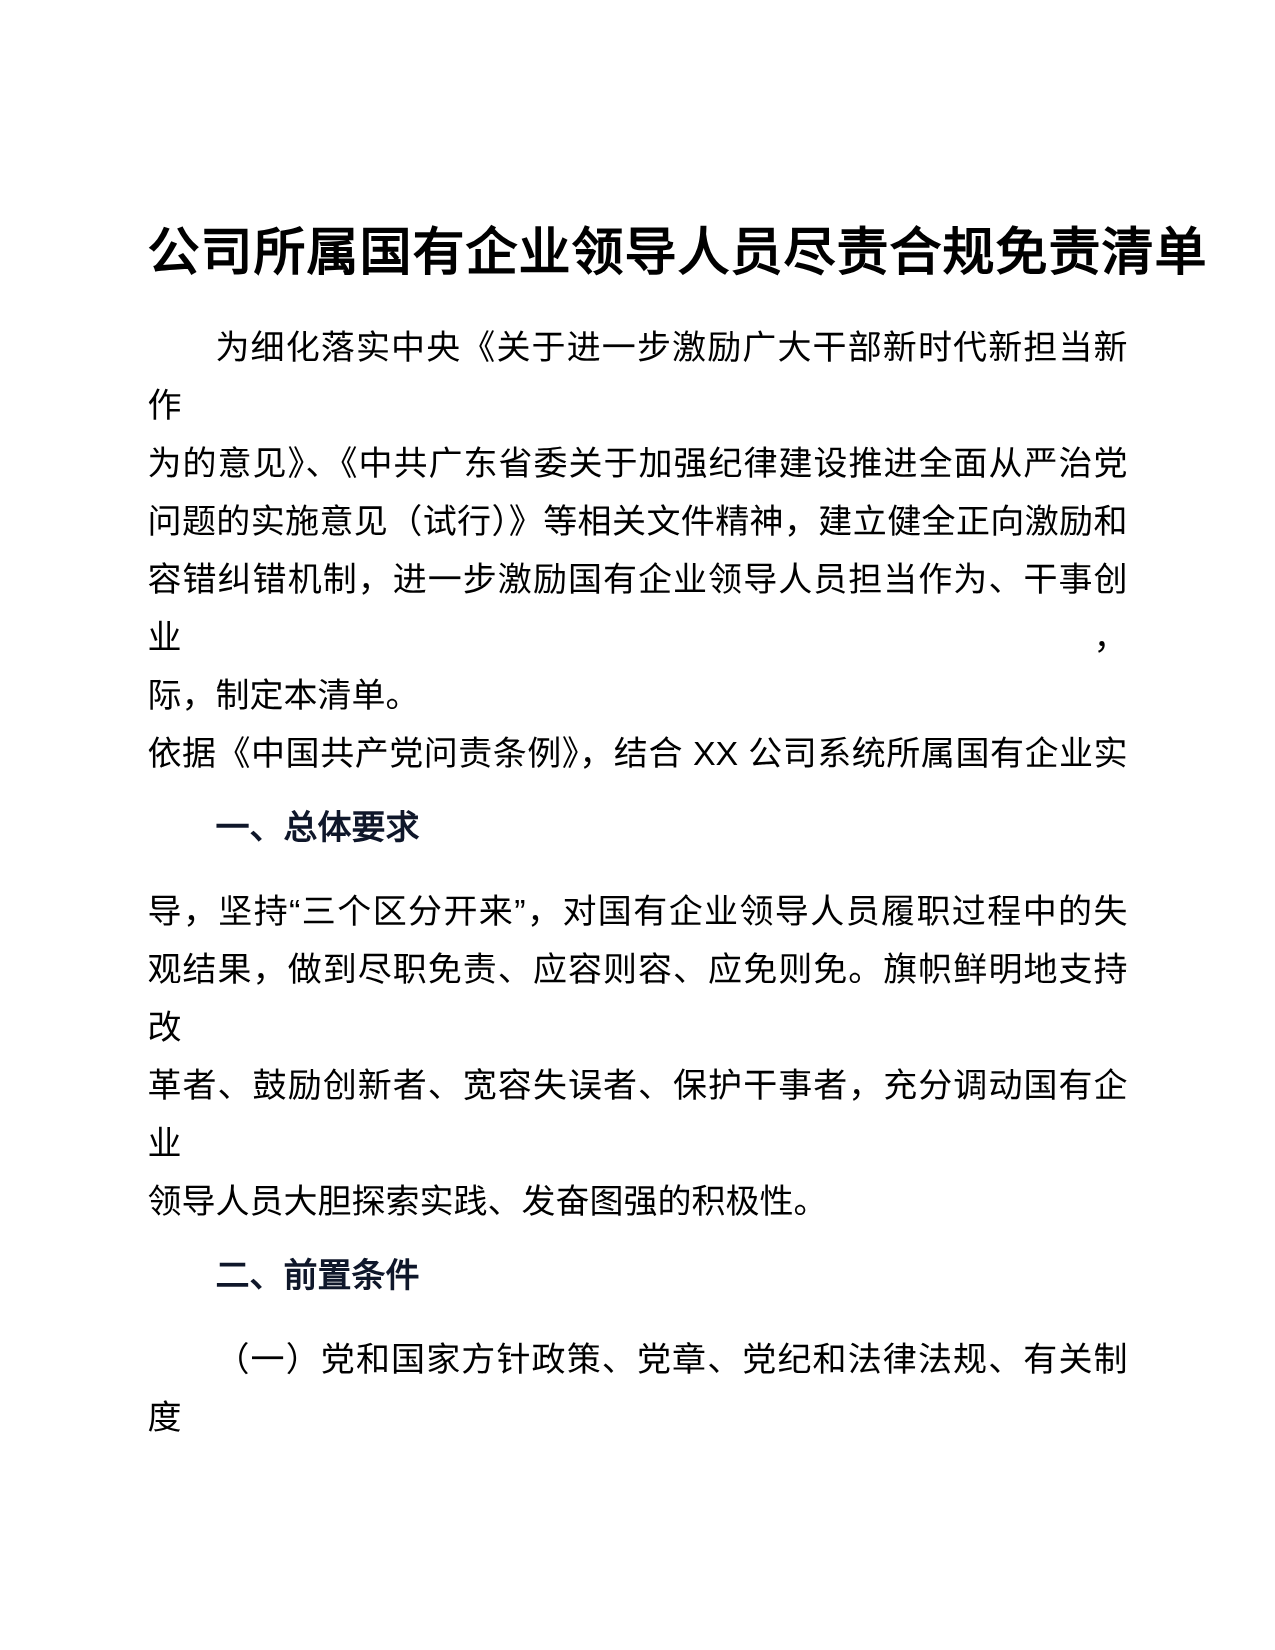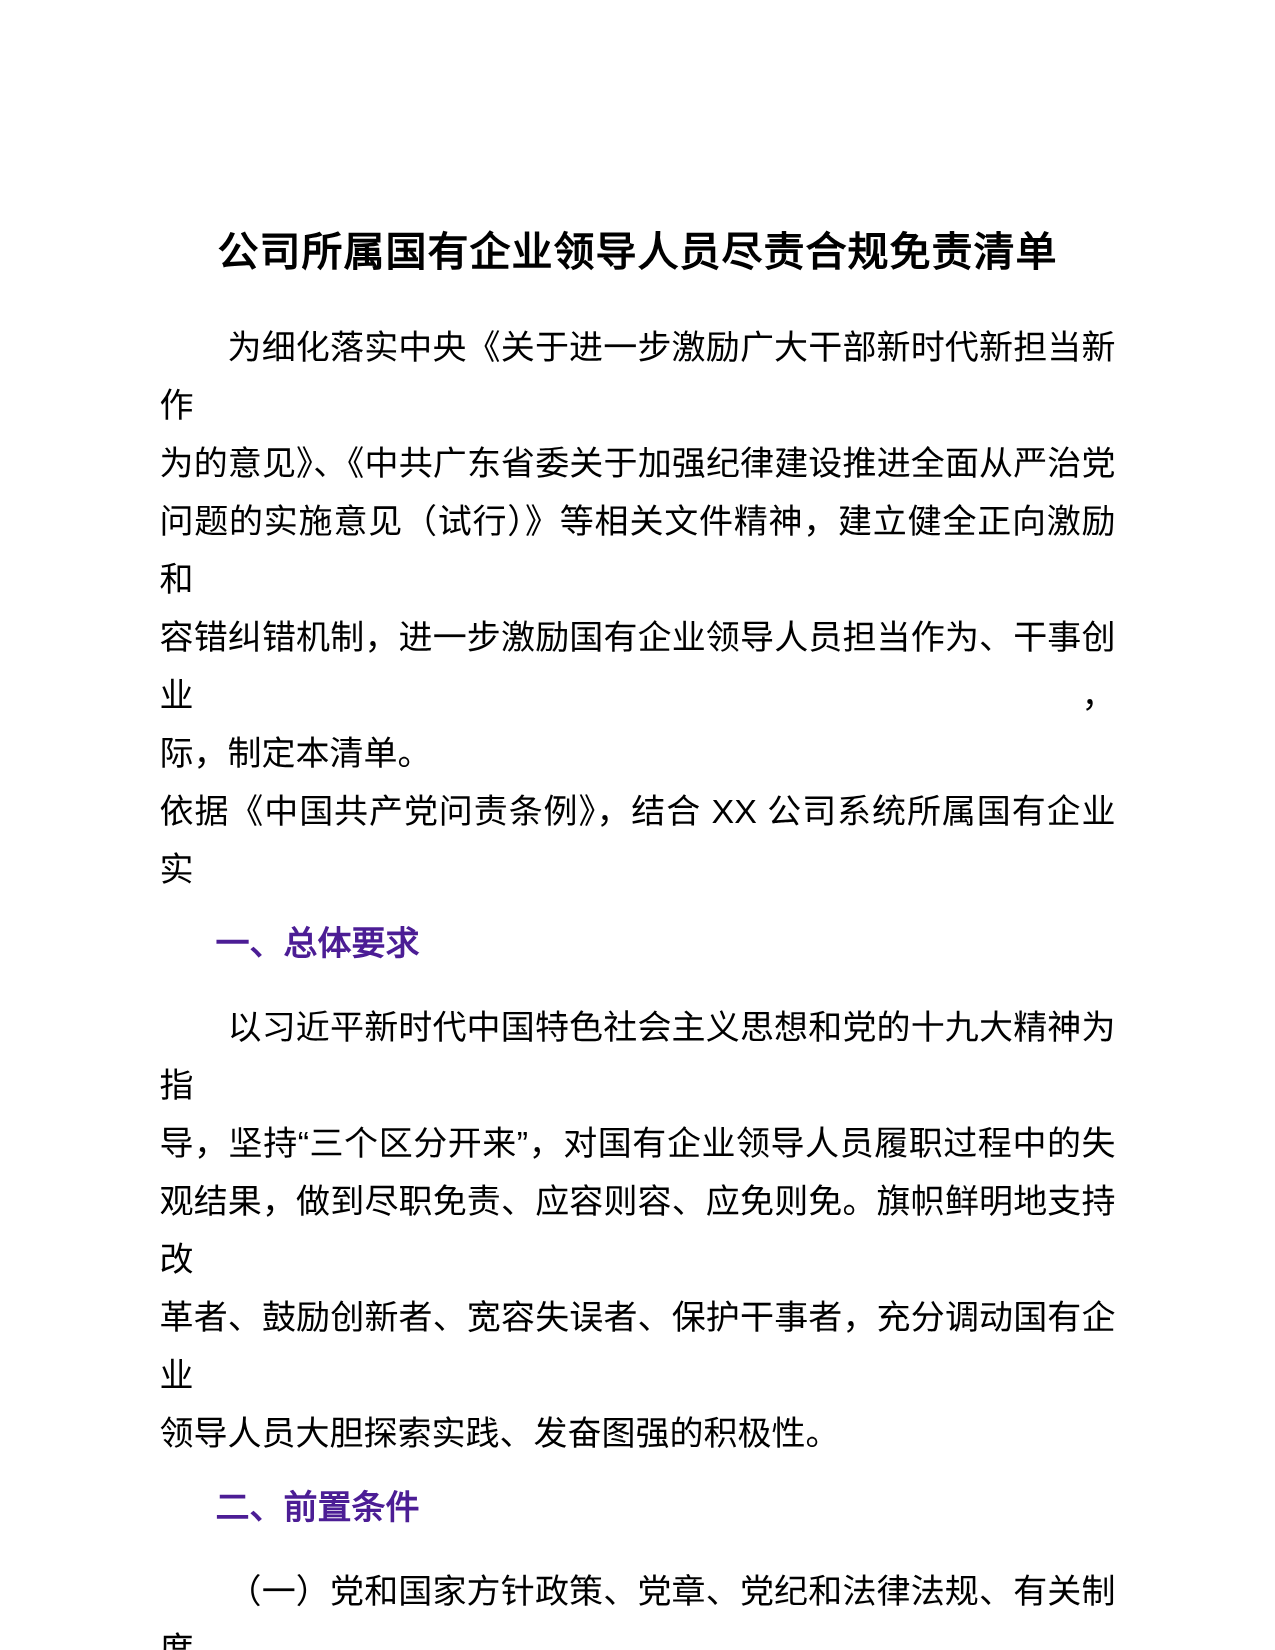--- a/index.html
+++ b/index.html
@@ -14,51 +14,51 @@
     color: #000000;
     overflow: hidden;
   }
   .page {
     width: 980px;
     margin: 0 auto;
     padding-top: 220px;
     box-sizing: content-box;
   }
   .doc-title {
-    font-size: 41px;
+    font-size: 52px;
     font-weight: 700;
     line-height: 64px;
     text-align: center;
     letter-spacing: 1px;
     margin: 0 0 34px 0;
     white-space: nowrap;
   }
   .para {
-    margin: 12px;
+    margin: 0;
   }
   .body-line {
     font-size: 34px;
     line-height: 58px;
     text-align: justify;
     text-align-last: justify;
     text-justify: inter-character;
   }
   .body-line.para-end {
     text-align-last: left;
   }
   .body-line.first {
     text-indent: 68px;
   }
   .section-heading {
     font-size: 34px;
     font-weight: 700;
     line-height: 58px;
     margin: 16px 0 26px 0;
     padding-left: 68px;
-    color: #4c1d95;
+    color: #0f172a;
   }
 </style>
 </head>
 <body>
 
 <div class="page">
 
   <h1 class="doc-title">公司所属国有企业领导人员尽责合规免责清单</h1>
 
   <div class="para">
@@ -66,21 +66,20 @@
     <div class="body-line">为的意见》、《中共广东省委关于加强纪律建设推进全面从严治党</div>
     <div class="body-line">问题的实施意见（试行）》等相关文件精神，建立健全正向激励和</div>
     <div class="body-line">容错纠错机制，进一步激励国有企业领导人员担当作为、干事创业，</div>
     <div class="body-line para-end">际，制定本清单。</div>
     <div class="body-line">依据《中国共产党问责条例》，结合 XX 公司系统所属国有企业实</div>
   </div>
 
   <h2 class="section-heading">一、总体要求</h2>
 
   <div class="para">
-    <div class="body-line first">以习近平新时代中国特色社会主义思想和党的十九大精神为指</div>
     <div class="body-line">导，坚持“三个区分开来”，对国有企业领导人员履职过程中的失</div>
     <div class="body-line">观结果，做到尽职免责、应容则容、应免则免。旗帜鲜明地支持改</div>
     <div class="body-line">革者、鼓励创新者、宽容失误者、保护干事者，充分调动国有企业</div>
     <div class="body-line para-end">领导人员大胆探索实践、发奋图强的积极性。</div>
   </div>
 
   <h2 class="section-heading">二、前置条件</h2>
 
   <div class="para">
     <div class="body-line first">（一）党和国家方针政策、党章、党纪和法律法规、有关制度</div>

